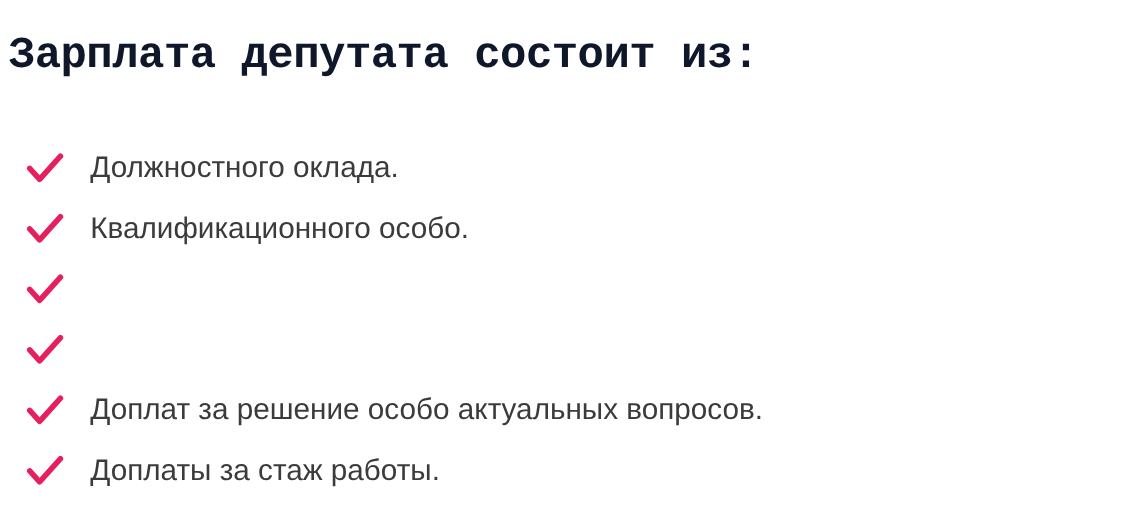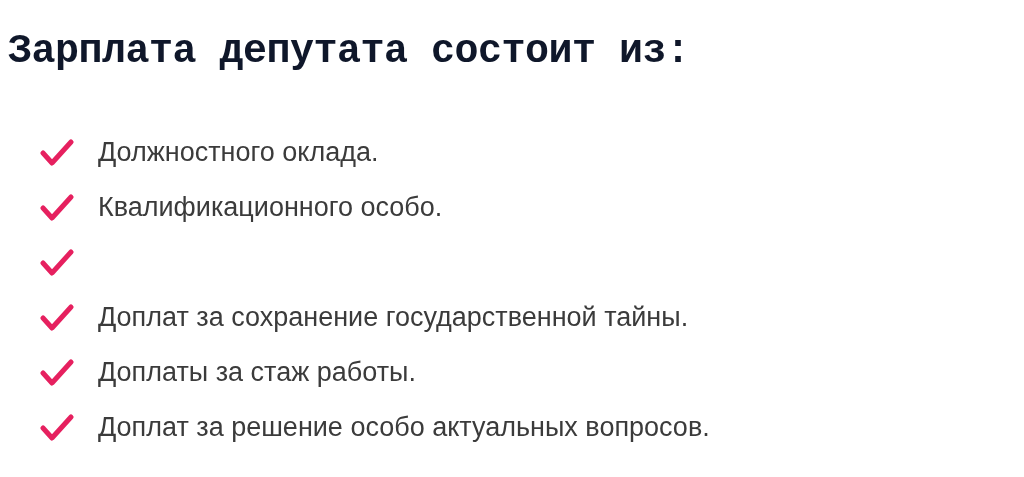--- a/index.html
+++ b/index.html
@@ -25,21 +25,21 @@
     font-weight: bold;
     font-size: 40px;
     line-height: 1.05;
     color: #0f172a;
     letter-spacing: -0.5px;
     padding: 4px 0 0 8px;
     white-space: nowrap;
   }
   .list {
     list-style: none;
-    margin: 16px;
+    margin: 0;
     padding: 36px 0 0 24px;
   }
   .list-item {
     display: flex;
     align-items: flex-start;
     margin-bottom: 21px;
     min-height: 34px;
   }
   .check-icon {
     flex: 0 0 auto;
@@ -95,35 +95,34 @@
         </svg>
       </span>
     </li>
 
     <li class="list-item">
       <span class="check-icon">
         <svg width="34" height="30" viewBox="0 0 34 30" xmlns="http://www.w3.org/2000/svg">
           <path d="M3 14 L12 24 L31 3" fill="none" stroke="#e6205f" stroke-width="5" stroke-linecap="round" stroke-linejoin="round"></path>
         </svg>
       </span>
-      <span class="item-text">Доплат за сохранение государственной тайны.</span>
+    </li>
+
+    <li class="list-item">
+      <span class="check-icon">
+        <svg width="34" height="30" viewBox="0 0 34 30" xmlns="http://www.w3.org/2000/svg">
+          <path d="M3 14 L12 24 L31 3" fill="none" stroke="#e6205f" stroke-width="5" stroke-linecap="round" stroke-linejoin="round"></path>
+        </svg>
+      </span>
+      <span class="item-text">Доплат за решение особо актуальных вопросов.</span>
     </li>
 
     <li class="list-item">
       <span class="check-icon">
         <svg width="34" height="30" viewBox="0 0 34 30" xmlns="http://www.w3.org/2000/svg">
           <path d="M3 14 L12 24 L31 3" fill="none" stroke="#e6205f" stroke-width="5" stroke-linecap="round" stroke-linejoin="round"></path>
         </svg>
       </span>
       <span class="item-text">Доплаты за стаж работы.</span>
     </li>
 
-    <li class="list-item">
-      <span class="check-icon">
-        <svg width="34" height="30" viewBox="0 0 34 30" xmlns="http://www.w3.org/2000/svg">
-          <path d="M3 14 L12 24 L31 3" fill="none" stroke="#e6205f" stroke-width="5" stroke-linecap="round" stroke-linejoin="round"></path>
-        </svg>
-      </span>
-      <span class="item-text">Доплат за решение особо актуальных вопросов.</span>
-    </li>
-
   </ul>
 </div>
 
 </body></html>

